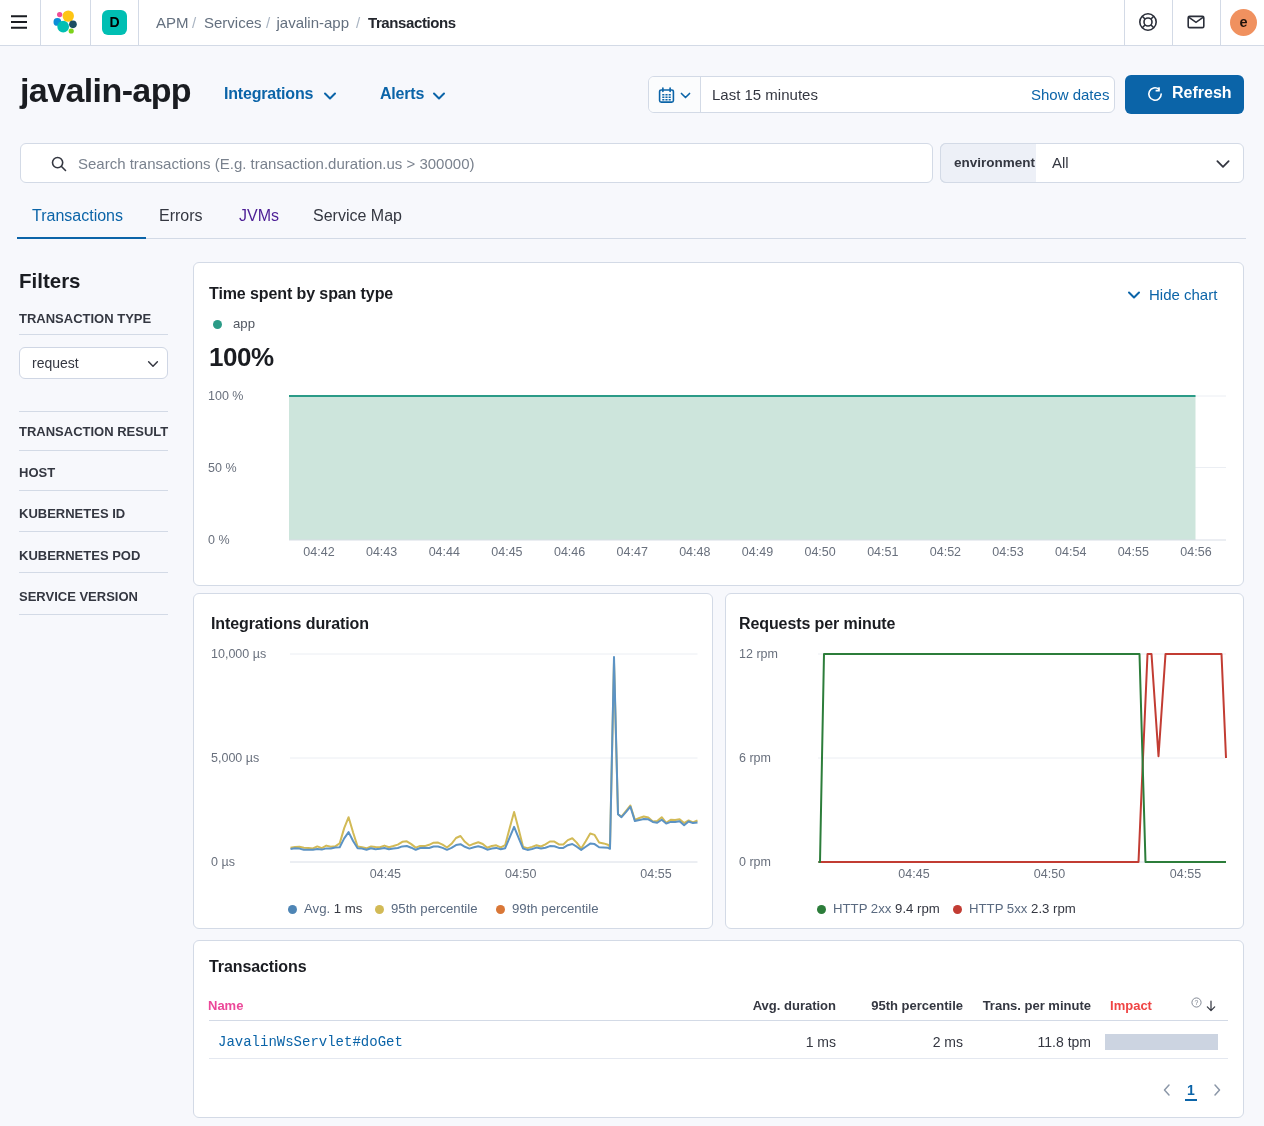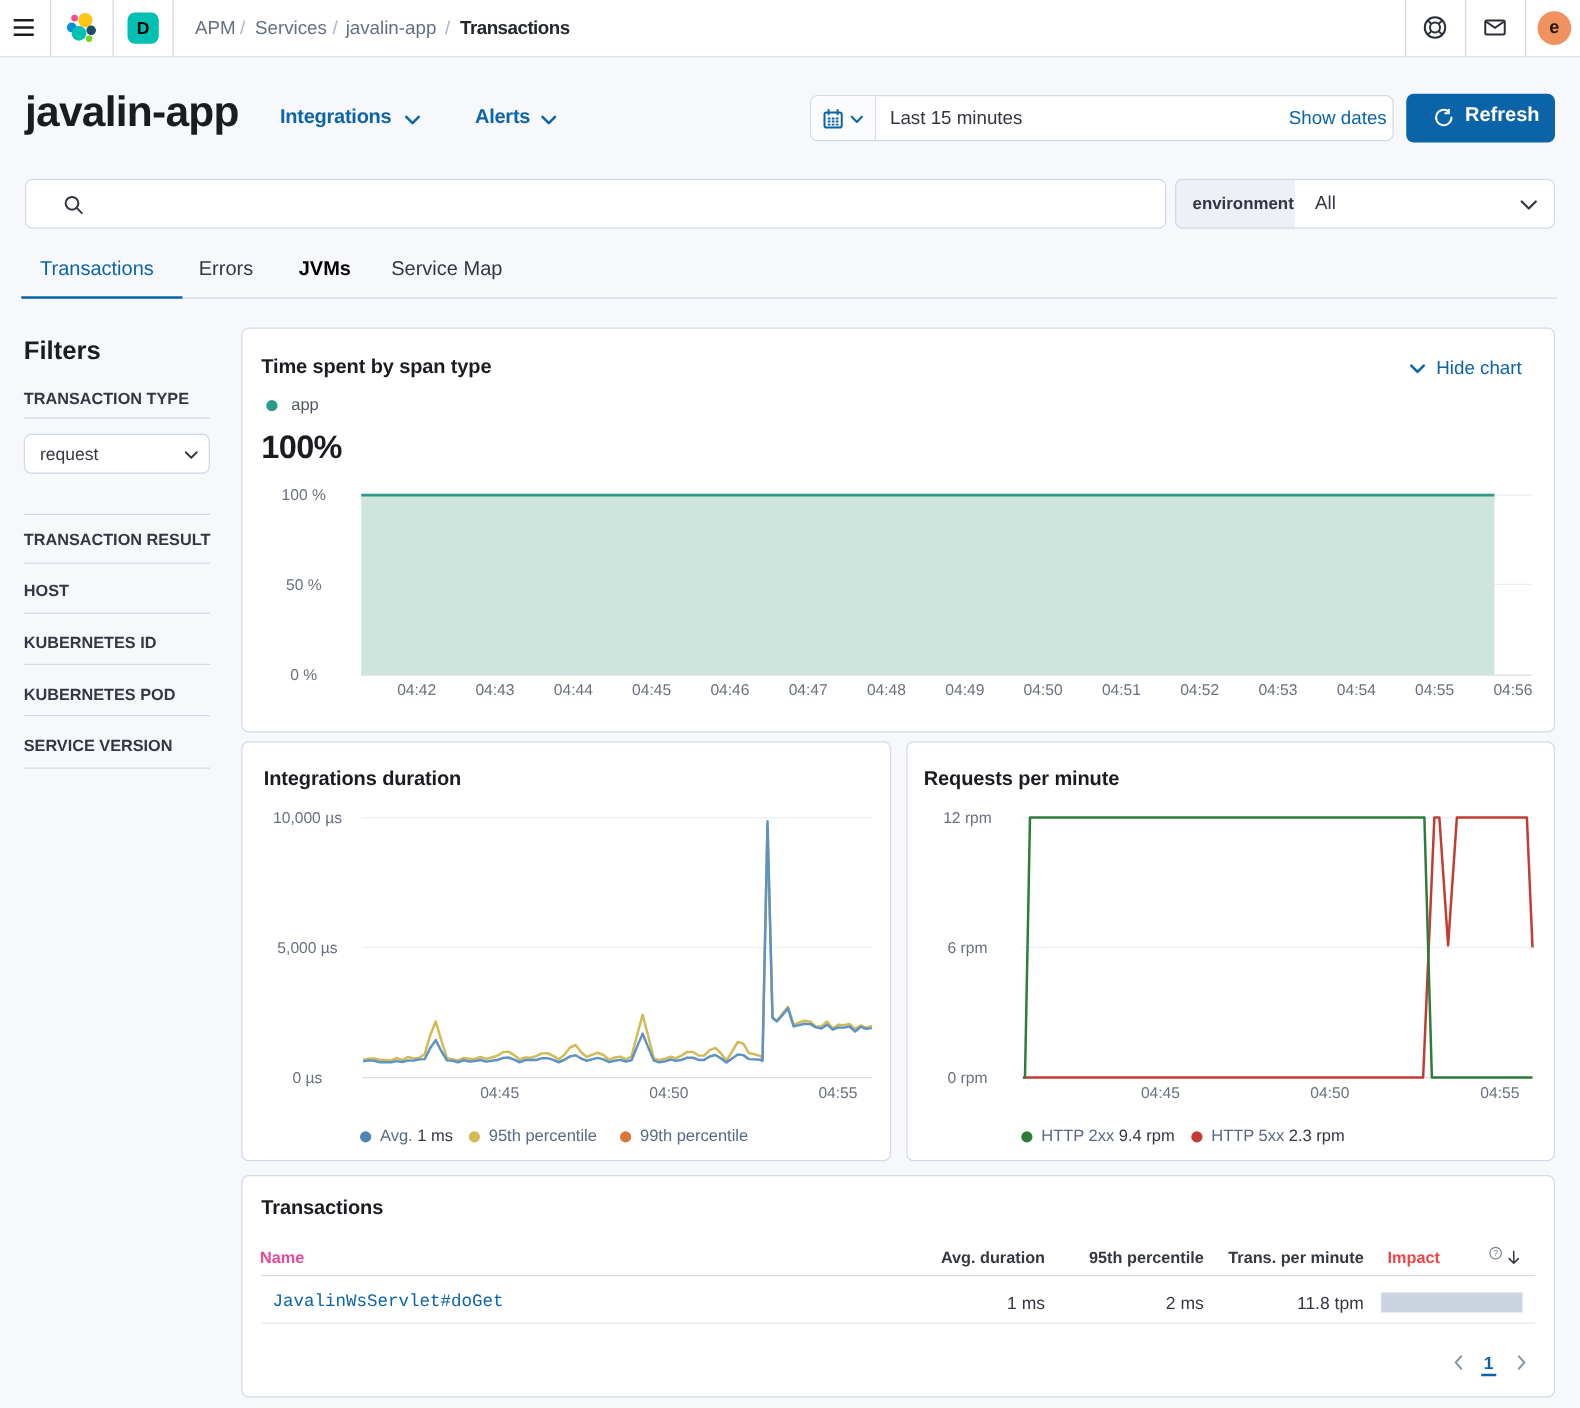--- a/index.html
+++ b/index.html
@@ -2,22 +2,22 @@
 <html><head><meta charset="utf-8"><style>
 *{margin:0;padding:0;box-sizing:border-box}
 html,body{width:1264px;height:1126px;overflow:hidden}
 body{font-family:"Liberation Sans",sans-serif;background:#fff;position:relative;color:#343741;
 -webkit-font-smoothing:antialiased}
 .abs{position:absolute}
 .vline{position:absolute;width:1px;background:#d3dae6}
 .hline{position:absolute;height:1px;background:#d3dae6}
 .panel{position:absolute;background:#fff;border:1px solid #d3dae6;border-radius:6px}
 .ptitle{position:absolute;font-size:16px;font-weight:700;color:#1a1c21;letter-spacing:-.1px}
-.ylab{position:absolute;font-size:12.5px;color:#69707d;text-align:center;width:70px}
-.xlab{position:absolute;font-size:12.5px;color:#69707d;text-align:right;width:60px}
+.ylab{position:absolute;font-size:12.5px;color:#69707d;text-align:left;width:70px}
+.xlab{position:absolute;font-size:12.5px;color:#69707d;text-align:center;width:60px}
 .leg{position:absolute;font-size:13.2px;color:#5a6a80;white-space:nowrap}
 .leg b{color:#343741;font-weight:400}
 .dot{display:inline-block;width:9px;height:9px;border-radius:50%;margin-right:7px;position:relative;top:0.5px}
 .sideh{position:absolute;font-size:13px;font-weight:700;color:#343741;left:19px}
 </style></head><body>
 
 <div class="abs" style="left:0;top:0;width:1264px;height:46px;background:#fff;border-bottom:1px solid #d3dae6"></div>
 <svg width="18" height="16" viewBox="0 0 18 16" style="position:absolute;left:10px;top:14px">
     <path d="M1 2.2h16M1 8h16M1 13.8h16" stroke="#1a1c21" stroke-width="2.1"></path>
   </svg>
@@ -81,33 +81,34 @@
 <path d="M14.2 8 A6.2 6.2 0 1 1 11.9 3.2" fill="none" stroke="#fff" stroke-width="1.6" stroke-linecap="round"></path>
 <path d="M12 1.2 L12 4.6 L8.6 4.6" fill="none" stroke="#fff" stroke-width="1.6" stroke-linejoin="miter"></path>
 </svg>
     <span style="position:absolute;left:47px;top:9px;font-size:16px;font-weight:600">Refresh</span>
   </div>
 <div class="abs" style="left:20px;top:143px;width:913px;height:40px;background:#fff;border:1px solid #d3dae6;border-radius:6px">
     <svg width="18" height="18" viewBox="0 0 18 18" style="position:absolute;left:29px;top:11px">
 <circle cx="7.6" cy="7.6" r="5.1" fill="none" stroke="#343741" stroke-width="1.6"></circle>
 <path d="M11.5 11.5 L15.5 15.5" stroke="#343741" stroke-width="1.6" stroke-linecap="round"></path>
 </svg>
+    <span style="position:absolute;left:57px;top:11px;font-size:15px;color:#7a828e">Search transactions (E.g. transaction.duration.us &gt; 300000)</span>
   </div>
 <div class="abs" style="left:940px;top:143px;width:304px;height:40px;background:#fff;border:1px solid #d3dae6;border-radius:6px"></div>
 <div class="abs" style="left:940px;top:143px;width:96px;height:40px;background:#edf0f7;border-radius:6px 0 0 6px;border:1px solid #d3dae6;border-right:none"></div>
 <div class="abs" style="left:954px;top:155px;font-size:13.5px;font-weight:600;color:#343741">environment</div>
 <div class="abs" style="left:1052px;top:154px;font-size:15px;color:#343741">All</div>
 <svg width="18" height="18" viewBox="0 0 16 16" style="position:absolute;left:1214px;top:155px">
     <path d="M3 5.5 L8 10.5 L13 5.5" fill="none" stroke="#343741" stroke-width="1.6" stroke-linecap="round" stroke-linejoin="round"></path>
   </svg>
 <div class="hline" style="left:18px;top:238px;width:1228px;background:#d3dae6"></div>
 <div class="abs" style="left:17px;top:207px;width:121px;text-align:center;font-size:16px;color:#0b64a8;font-weight:500">Transactions</div>
 <div class="abs" style="left:17px;top:236.5px;width:129px;height:2.5px;background:#0b64a8"></div>
 <div class="abs" style="left:159px;top:207px;font-size:16px;color:#343741;font-weight:500">Errors</div>
-<div class="abs" style="left:239px;top:207px;font-size:16px;color:#000000;font-weight:700">JVMs</div>
+<div class="abs" style="left:239px;top:207px;font-size:16px;color:#4c1d95;font-weight:400">JVMs</div>
 <div class="abs" style="left:313px;top:207px;font-size:16px;color:#343741;font-weight:500">Service Map</div>
 <div class="abs" style="left:19px;top:269px;font-size:20.5px;font-weight:700;color:#1a1c21">Filters</div>
 <div class="sideh" style="top:311px">TRANSACTION TYPE</div>
 <div class="hline" style="left:19px;top:334px;width:149px"></div>
 <div class="abs" style="left:19px;top:347px;width:149px;height:32px;background:#fff;border:1px solid #cfd6e4;border-radius:6px">
     <span style="position:absolute;left:12px;top:7px;font-size:14px;color:#343741">request</span>
     <svg width="14" height="14" viewBox="0 0 16 16" style="position:absolute;left:126px;top:9px">
       <path d="M3 5.5 L8 10.5 L13 5.5" fill="none" stroke="#343741" stroke-width="1.7" stroke-linecap="round" stroke-linejoin="round"></path>
     </svg>
   </div>

